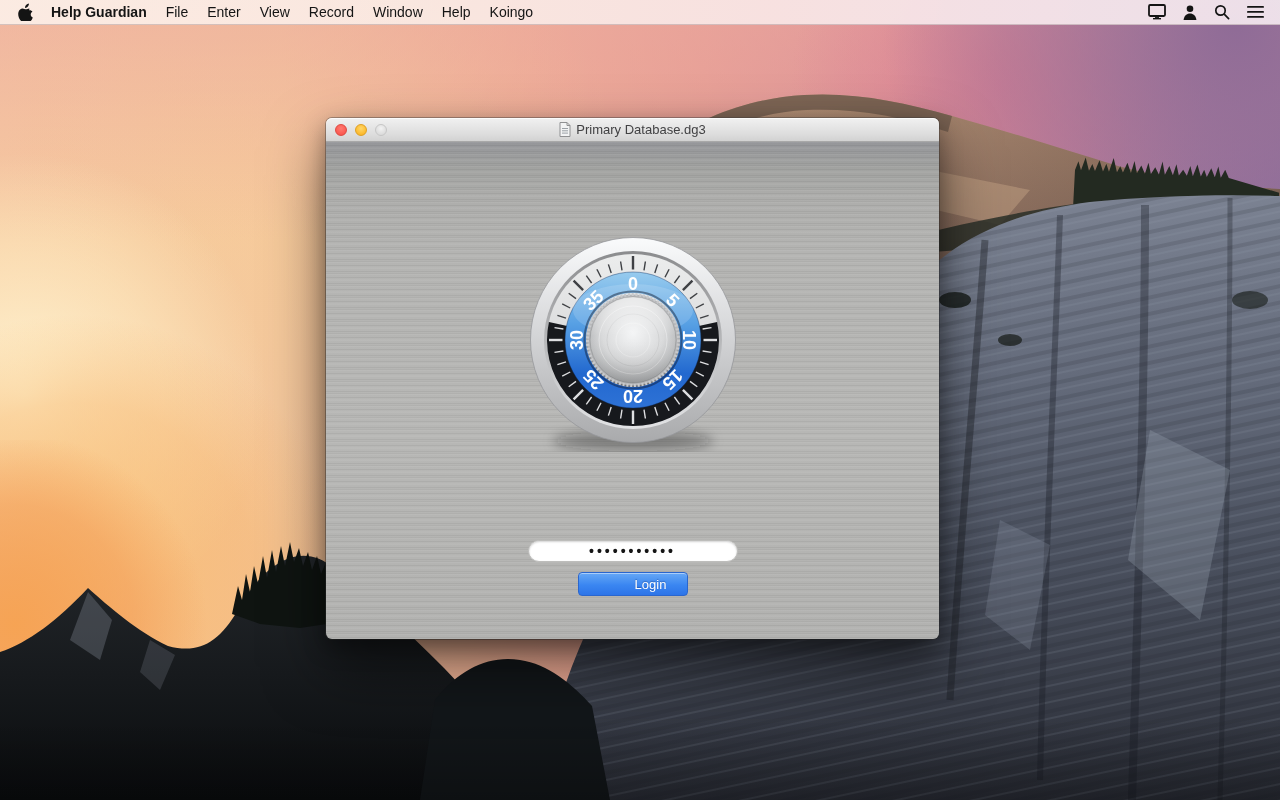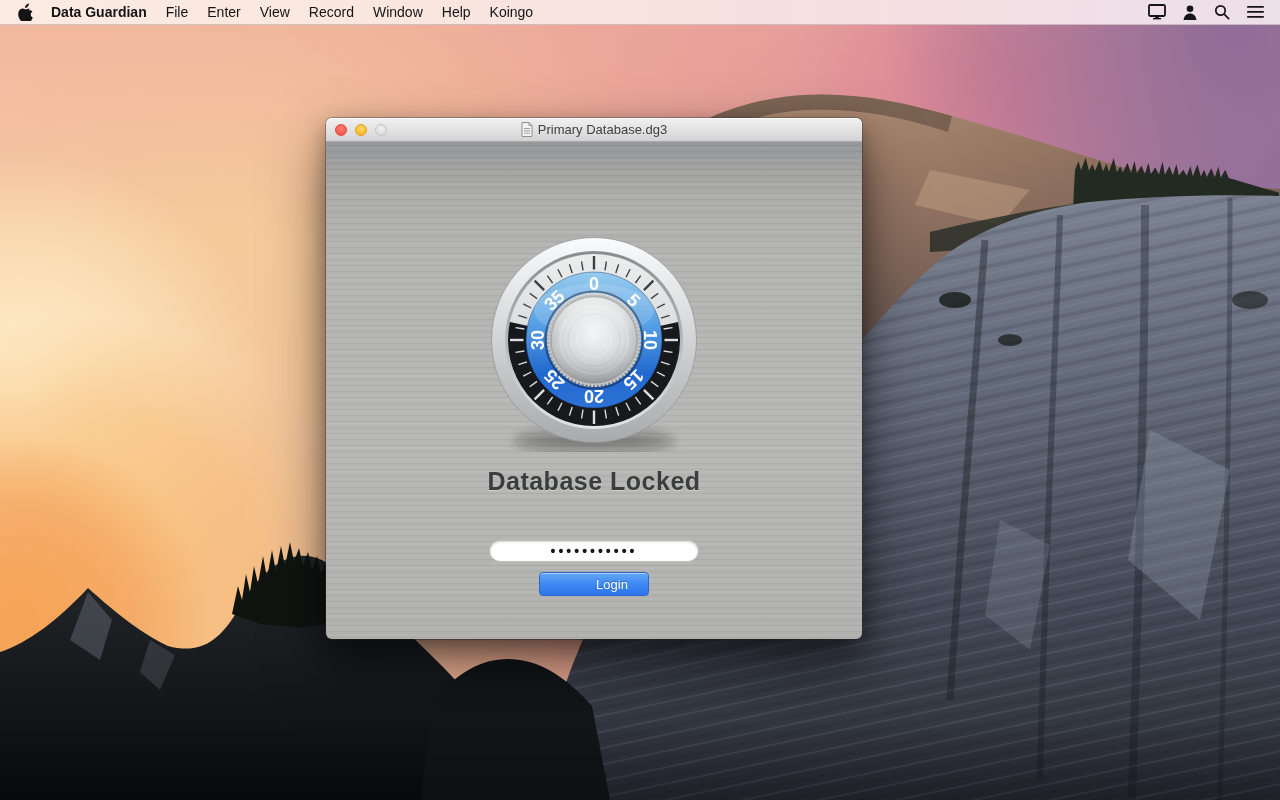--- a/index.html
+++ b/index.html
@@ -18,21 +18,21 @@
     border-bottom:1px solid rgba(110,85,95,.28);
     font-size:14px;color:#141414;
   }
   .menubar .left{display:flex;align-items:center;gap:19px;padding-left:18px;}
   .menubar .appname{font-weight:bold;margin-left:-1px;}
   .menubar .mitem{white-space:nowrap;}
   .menubar .right{margin-left:auto;display:flex;align-items:center;gap:17px;padding-right:16px;}
   .micon{display:flex;align-items:center;}
   
   .window{
-    position:absolute;left:326px;top:118px;width:536px;height:521px;z-index:10;
+    position:absolute;left:326px;top:118px;width:613px;height:521px;z-index:10;
     border-radius:6px;
     box-shadow:0 28px 60px rgba(0,0,0,.5),0 8px 22px rgba(0,0,0,.35),0 0 0 1px rgba(70,70,70,.4);
   }
   .titlebar{
     position:relative;height:24px;border-radius:6px 6px 0 0;
     background:linear-gradient(#f1f1f1,#dddddd 70%,#d2d2d2);
     border-bottom:1px solid #a8a8a8;box-sizing:border-box;
     box-shadow:inset 0 1px 0 rgba(255,255,255,.7);
     display:flex;align-items:center;justify-content:center;
   }
@@ -200,21 +200,21 @@
 </svg>
 
 <div class="menubar">
   <div class="left">
     <span class="micon">
       <svg width="15" height="18" viewBox="0 0 15 18" fill="#141414">
         <path d="M10.9 0.6c.2 1.1-.3 2.2-1 3-.7.8-1.8 1.4-2.8 1.3-.2-1 .4-2.1 1-2.8.7-.8 1.9-1.4 2.8-1.5z"></path>
         <path d="M11.3 5.4c-1.6 0-2.3.9-3.4.9-1.1 0-2-.9-3.3-.9C2.9 5.4 1.1 6.8.5 8.9c-.8 2.7.2 6.1 1.7 8 .7.9 1.5 1.9 2.6 1.9 1.1 0 1.5-.7 3.1-.7 1.6 0 1.9.7 3.1.7 1.1 0 1.9-1 2.6-1.9.5-.7.9-1.5 1.2-2.3-2.5-1-2.9-4.6-.4-5.9-.8-1.1-2-1.7-3.1-1.3z"></path>
       </svg>
     </span>
-    <span class="appname">Data Guardian</span>
+    <span class="appname">Help Guardian</span>
     <span class="mitem">File</span>
     <span class="mitem">Enter</span>
     <span class="mitem">View</span>
     <span class="mitem">Record</span>
     <span class="mitem">Window</span>
     <span class="mitem">Help</span>
     <span class="mitem">Koingo</span>
   </div>
   <div class="right">
     <span class="micon">
@@ -389,19 +389,18 @@
       <circle cx="106" cy="106" r="48.5" fill="none" stroke="rgba(10,20,40,.45)" stroke-width="2"></circle>
       <circle cx="106" cy="106" r="47" fill="url(#knobEdge)"></circle>
       <circle cx="106" cy="106" r="45.5" fill="#b5b6b8" stroke="#c9cacc" stroke-width="3" stroke-dasharray="2 1.8"></circle>
       <circle cx="106" cy="106" r="43" fill="url(#knobFace)" stroke="#8e9092" stroke-width=".6"></circle>
       <circle cx="106" cy="106" r="34" fill="none" stroke="rgba(255,255,255,.35)" stroke-width="1"></circle>
       <circle cx="106" cy="106" r="26" fill="none" stroke="rgba(0,0,0,.06)" stroke-width="1"></circle>
       <circle cx="106" cy="106" r="17" fill="none" stroke="rgba(255,255,255,.3)" stroke-width="1"></circle>
       <circle cx="106" cy="106" r="43" fill="url(#sheen)"></circle>
     </svg>
 
-    <div class="db-heading">Database Locked</div>
 
     <input class="pw" type="text" readonly="" value="•••••••••••" style="">
 
     <div class="login">Login</div>
   </div>
 </div>
 
 </body></html>

